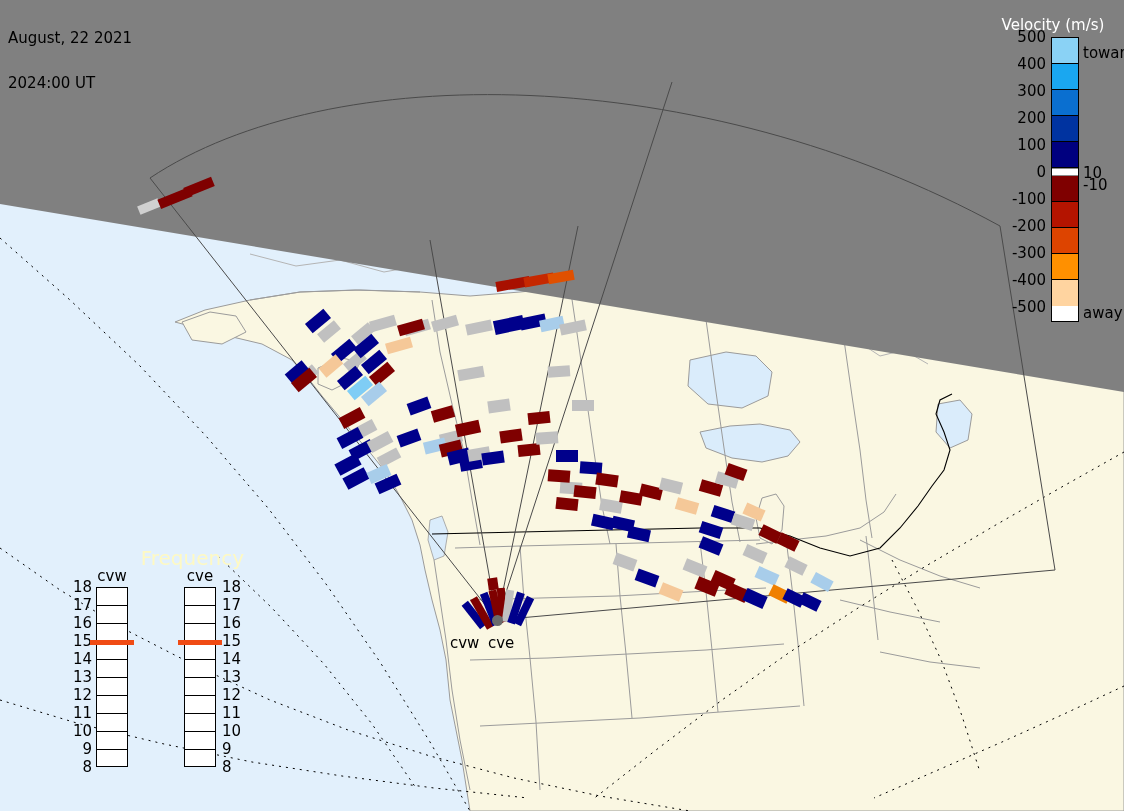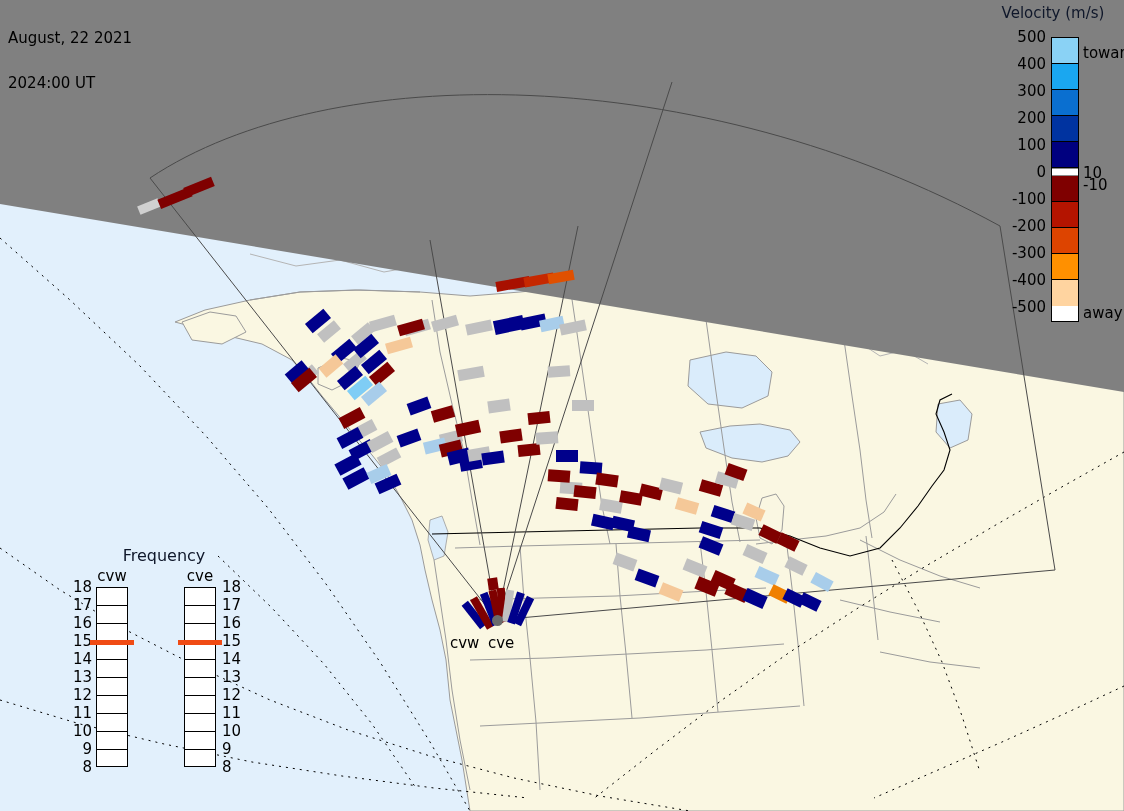--- a/index.html
+++ b/index.html
@@ -8,32 +8,32 @@
   #stage{position:relative;width:1124px;height:811px;overflow:hidden;background:#808080;}
   #mapsvg{position:absolute;left:0;top:0;width:1124px;height:811px;}
 
   
   #datestamp{position:absolute;left:8px;top:1px;color:#000;font-size:15px;line-height:15px;
              white-space:pre;font-family:"DejaVu Sans",sans-serif;}
   #datestamp div{height:15px;}
 
   
   #cbwrap{position:absolute;left:988px;top:4px;width:136px;height:330px;}
-  #cbtitle{position:absolute;left:0px;top:0px;width:130px;text-align:center;
-           font-size:15px;color:#0f172a;white-space:nowrap;}
+  #cbtitle{position:absolute;left:0px;top:12px;width:130px;text-align:center;
+           font-size:15px;color:#ffffff;white-space:nowrap;}
   #cbbar{position:absolute;left:63px;top:33px;width:28px;height:285px;
          border:1px solid #000;box-sizing:border-box;background:#fff;}
   #cbbar .seg{width:100%;box-sizing:border-box;}
   #cbticks{position:absolute;left:-4px;top:24px;width:62px;}
   #cbticks div{height:27px;line-height:18px;text-align:right;font-size:15px;color:#000;}
   .cbside{position:absolute;left:95px;font-size:15px;color:#000;white-space:nowrap;}
 
   
   #freqwrap{position:absolute;left:84px;top:546px;width:160px;height:246px;}
-  #freqtitle{position:absolute;left:0;top:0;width:160px;text-align:center;font-size:16px;color:#0f172a;}
+  #freqtitle{position:absolute;left:0;top:0;width:160px;text-align:right;font-size:20px;color:#fef9c3;}
   .freqcol{position:absolute;top:21px;}
   .freqcol .hd{position:absolute;top:0;left:0;width:40px;text-align:center;font-size:15px;color:#000;}
   .freqcol .bar{position:absolute;top:20px;left:4px;width:32px;height:180px;
                 border:1px solid #000;box-sizing:border-box;background:#fff;}
   .freqcol .bar .cell{height:18px;box-sizing:border-box;border-bottom:1px solid #000;}
   .freqcol .bar .cell:last-child{border-bottom:none;}
   .freqcol .ticks{position:absolute;top:12px;width:26px;}
   .freqcol .ticks div{height:18px;line-height:16px;font-size:15px;color:#000000;}
   .freqcol.left .ticks{left:-26px;text-align:right;}
   .freqcol.right .ticks{left:42px;text-align:left;}

